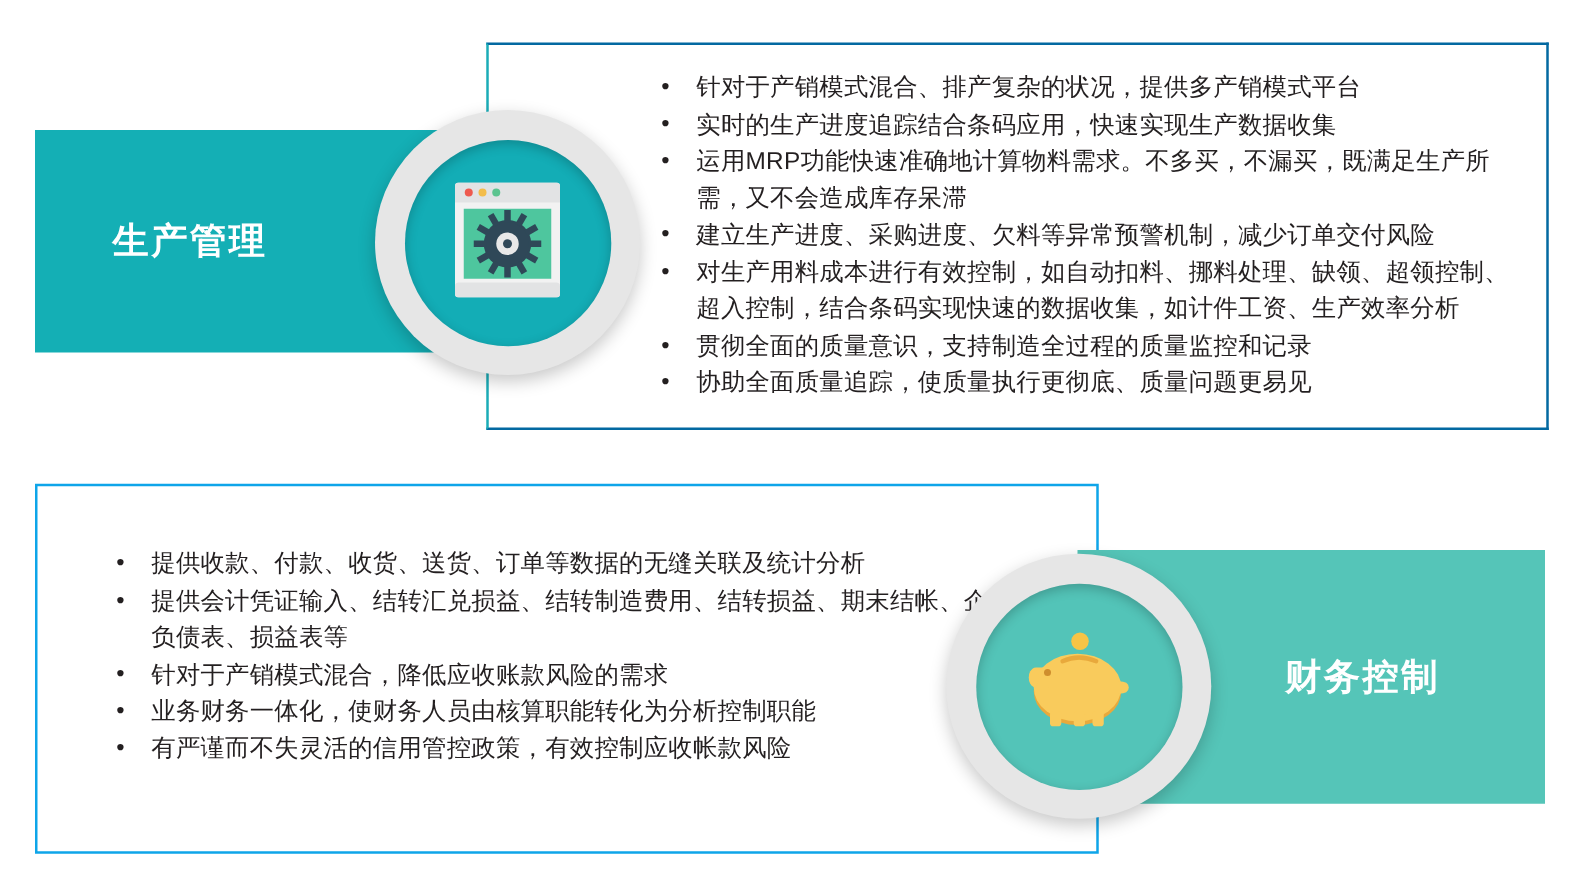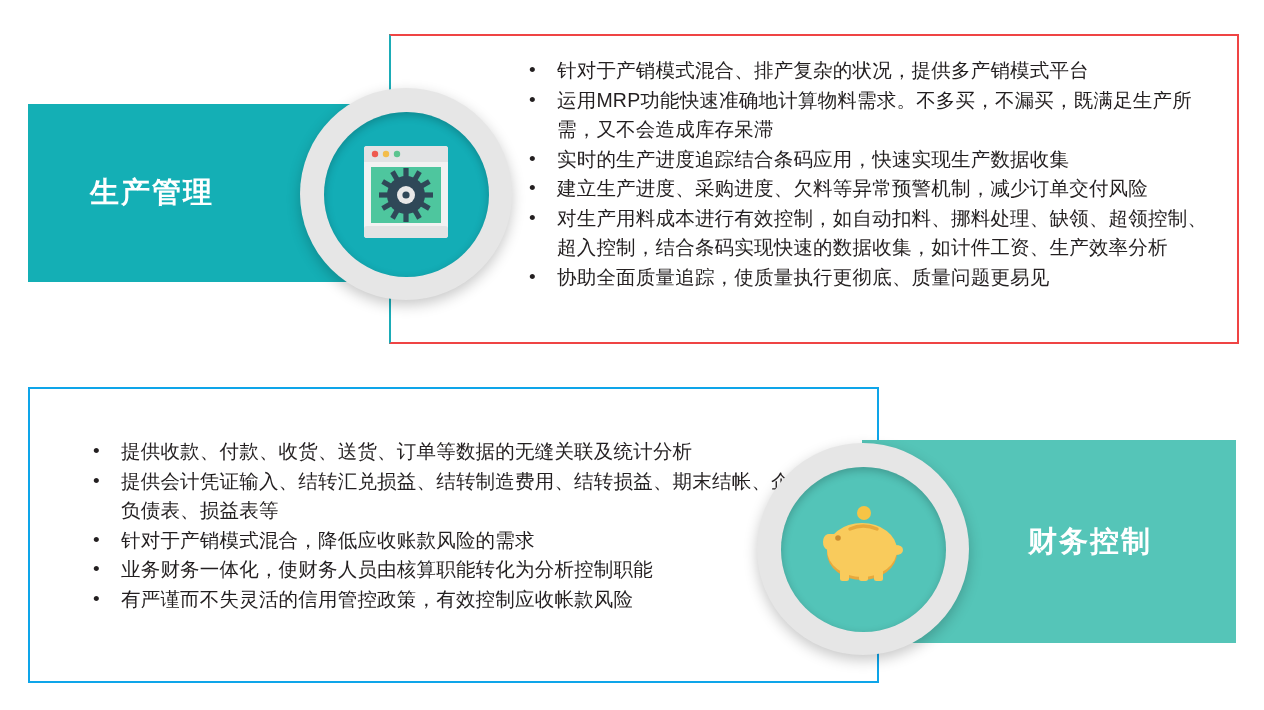--- a/index.html
+++ b/index.html
@@ -97,21 +97,21 @@
   
   #bar-production {
     left: 28px; top: 104px;
     width: 390px; height: 178px;
     background: #14afb5;
     padding-left: 62px;
   }
   #box-production {
     left: 389px; top: 34px;
     width: 850px; height: 310px;
-    border: 2px solid #ef4444;
+    border: 2px solid #0369a1;
     border-left: 2px solid #1bacb7;
     padding: 20px 22px 0 132px;
   }
 
   
   #bar-finance {
     left: 862px; top: 440px;
     width: 374px; height: 203px;
     background: #55c5b8;
     padding-left: 166px;
@@ -127,24 +127,25 @@
   .layer-bar   { z-index: 2; }
   .layer-box   { z-index: 1; }
   .layer-emblem{ z-index: 3; }
 </style>
 </head>
 <body>
 
 <div class="textbox layer-box" id="box-production">
   <ul class="bullets">
     <li>针对于产销模式混合、排产复杂的状况，提供多产销模式平台</li>
+    <li>实时的生产进度追踪结合条码应用，快速实现生产数据收集</li>
     <li>运用MRP功能快速准确地计算物料需求。不多买，不漏买，既满足生产所需，又不会造成库存呆滞</li>
-    <li>实时的生产进度追踪结合条码应用，快速实现生产数据收集</li>
     <li>建立生产进度、采购进度、欠料等异常预警机制，减少订单交付风险</li>
     <li>对生产用料成本进行有效控制，如自动扣料、挪料处理、缺领、超领控制、超入控制，结合条码实现快速的数据收集，如计件工资、生产效率分析</li>
+    <li>贯彻全面的质量意识，支持制造全过程的质量监控和记录</li>
     <li>协助全面质量追踪，使质量执行更彻底、质量问题更易见</li>
   </ul>
 </div>
 
 <div class="bar layer-bar" id="bar-production">
   <span class="bar-title">生产管理</span>
 </div>
 
 <div class="emblem layer-emblem" id="emblem-production">
   <div class="emblem-inner">

